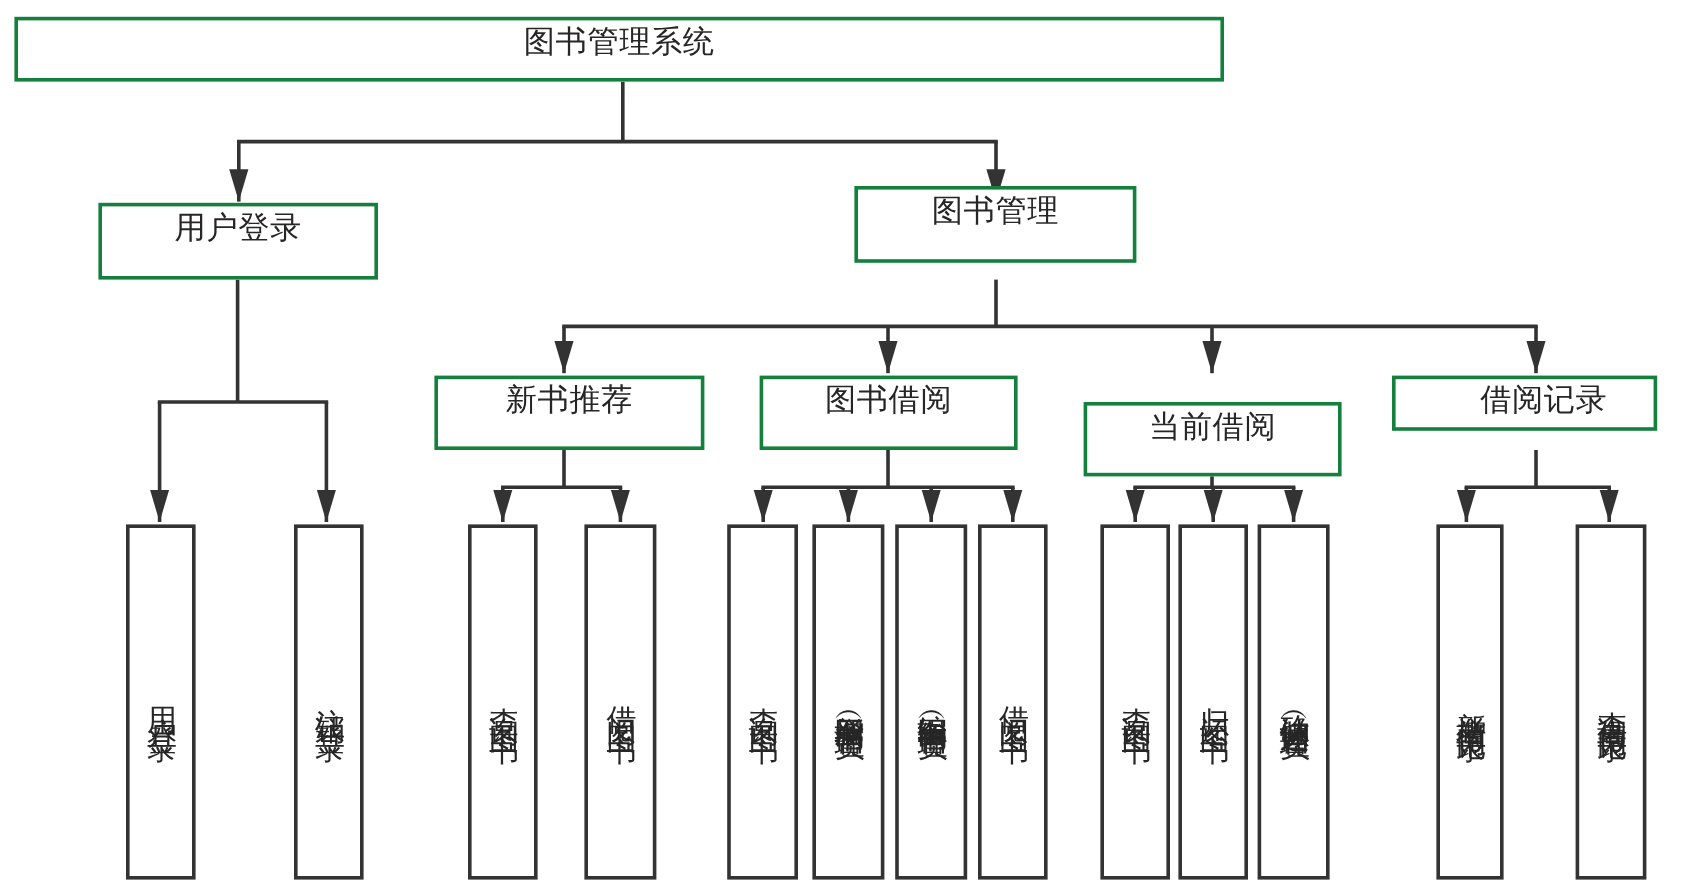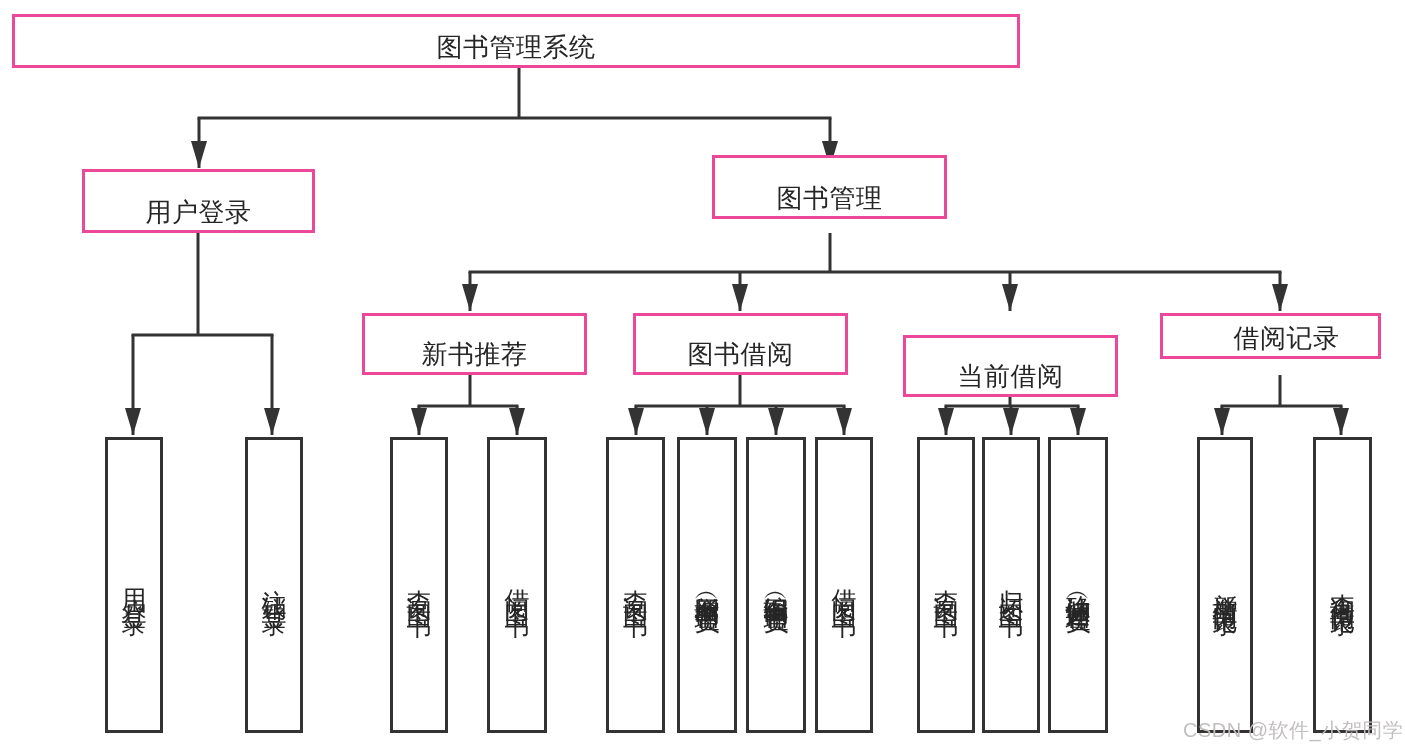--- a/index.html
+++ b/index.html
@@ -18,24 +18,24 @@
   #connector-layer {
     position: absolute;
     left: 0; top: 0;
     width: 1405px;
     height: 747px;
     pointer-events: none;
   }
   .hnode {
     position: absolute;
     box-sizing: border-box;
-    border: 3px solid #ec4899;
+    border: 3px solid #15803d;
     background: #ffffff;
     display: flex;
-    align-items: flex-end;
+    align-items: flex-start;
     justify-content: center;
     color: #262626;
     font-size: 26px;
     letter-spacing: 0.5px;
     white-space: nowrap;
   }
   .vnode {
     position: absolute;
     box-sizing: border-box;
     border: 3px solid #333333;
@@ -204,15 +204,14 @@
   <div class="vnode" id="l-cb-confirm">
     <span class="vtext sp-sm">确认归还（管理员）</span>
   </div>
   <div class="vnode" id="l-br-add">
     <span class="vtext sp-md">新增借阅记录</span>
   </div>
   <div class="vnode" id="l-br-query">
     <span class="vtext sp-md">查询借阅记录</span>
   </div>
 
-  <span id="watermark">CSDN @软件_小贺同学</span>
 
 </div>
 
 </body></html>

